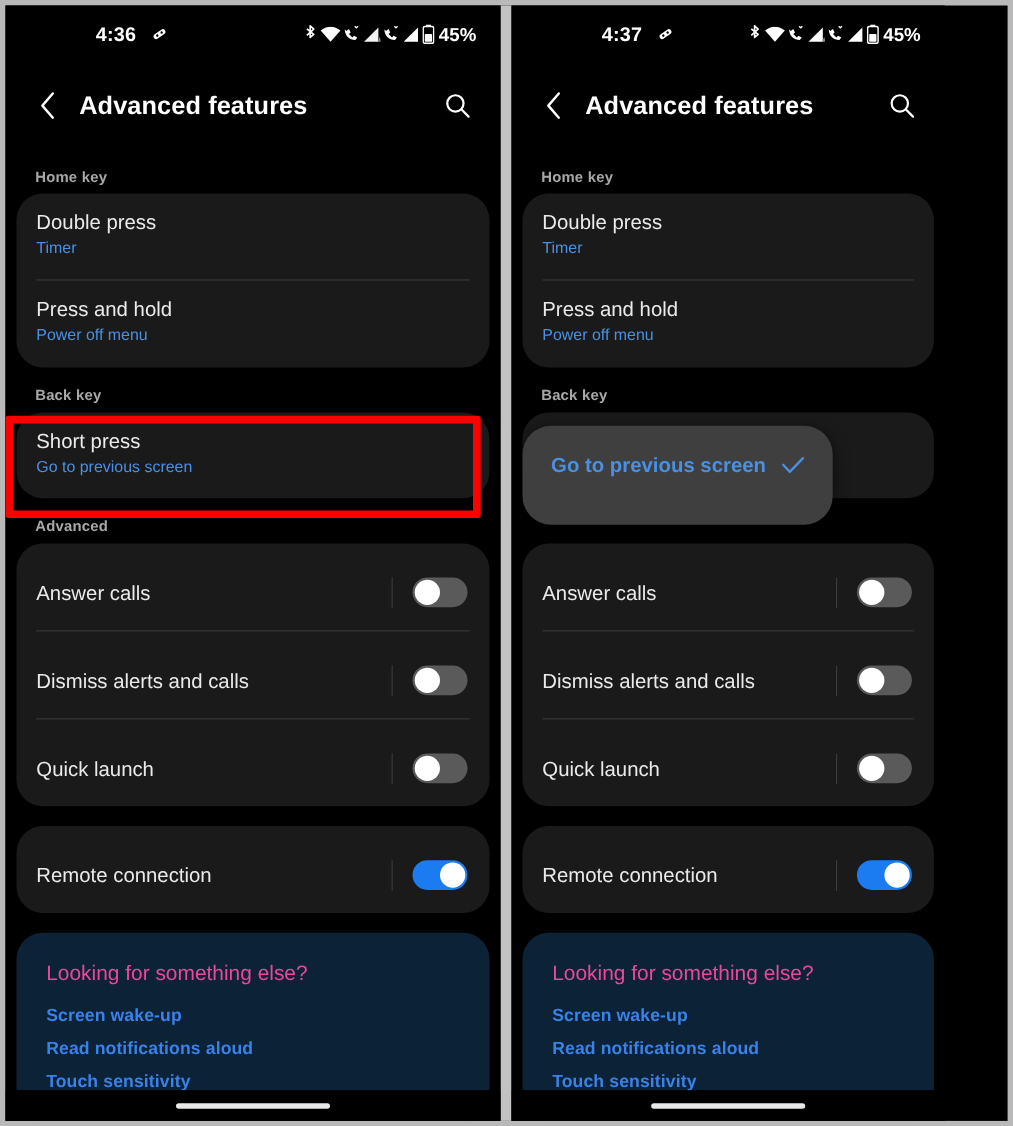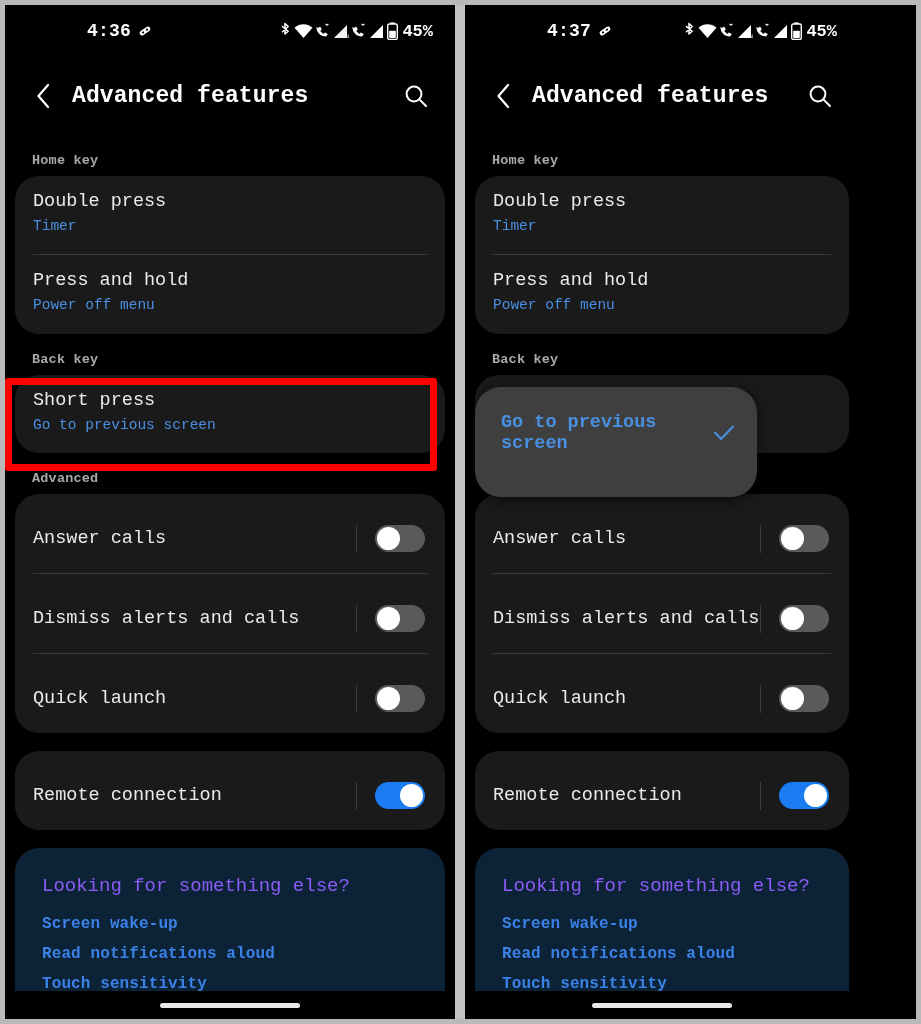--- a/index.html
+++ b/index.html
@@ -19,21 +19,20 @@
     background: #000;
     border: 5px solid #b9b9b9;
     display: flex;
   }
 
   .panel {
     position: relative;
     height: 1014px;
     background: #000000;
     overflow: hidden;
-    font-family: Liberation Mono, monospace;
   }
   .panel-left  { width: 450px; }
   .panel-divider {
     width: 10px;
     height: 1014px;
     background: #c2c2c2;
     flex: 0 0 10px;
   }
   .panel-right { width: 394px; }
 
@@ -169,21 +168,21 @@
     top: 2px; left: 2px;
     width: 23px; height: 23px;
     border-radius: 50%;
     background: #ffffff;
   }
   .switch.on .knob { left: 25px; }
 
   
   .help-title {
     font-size: 19px;
-    color: #8b5cf6;
+    color: #ec4899;
     padding: 27px 0 6px 27px;
   }
   .help-link {
     font-size: 16px;
     font-weight: 700;
     color: #3b82e8;
     padding: 12px 0 0 27px;
     letter-spacing: .1px;
   }
   .help-pad { height: 26px; }

